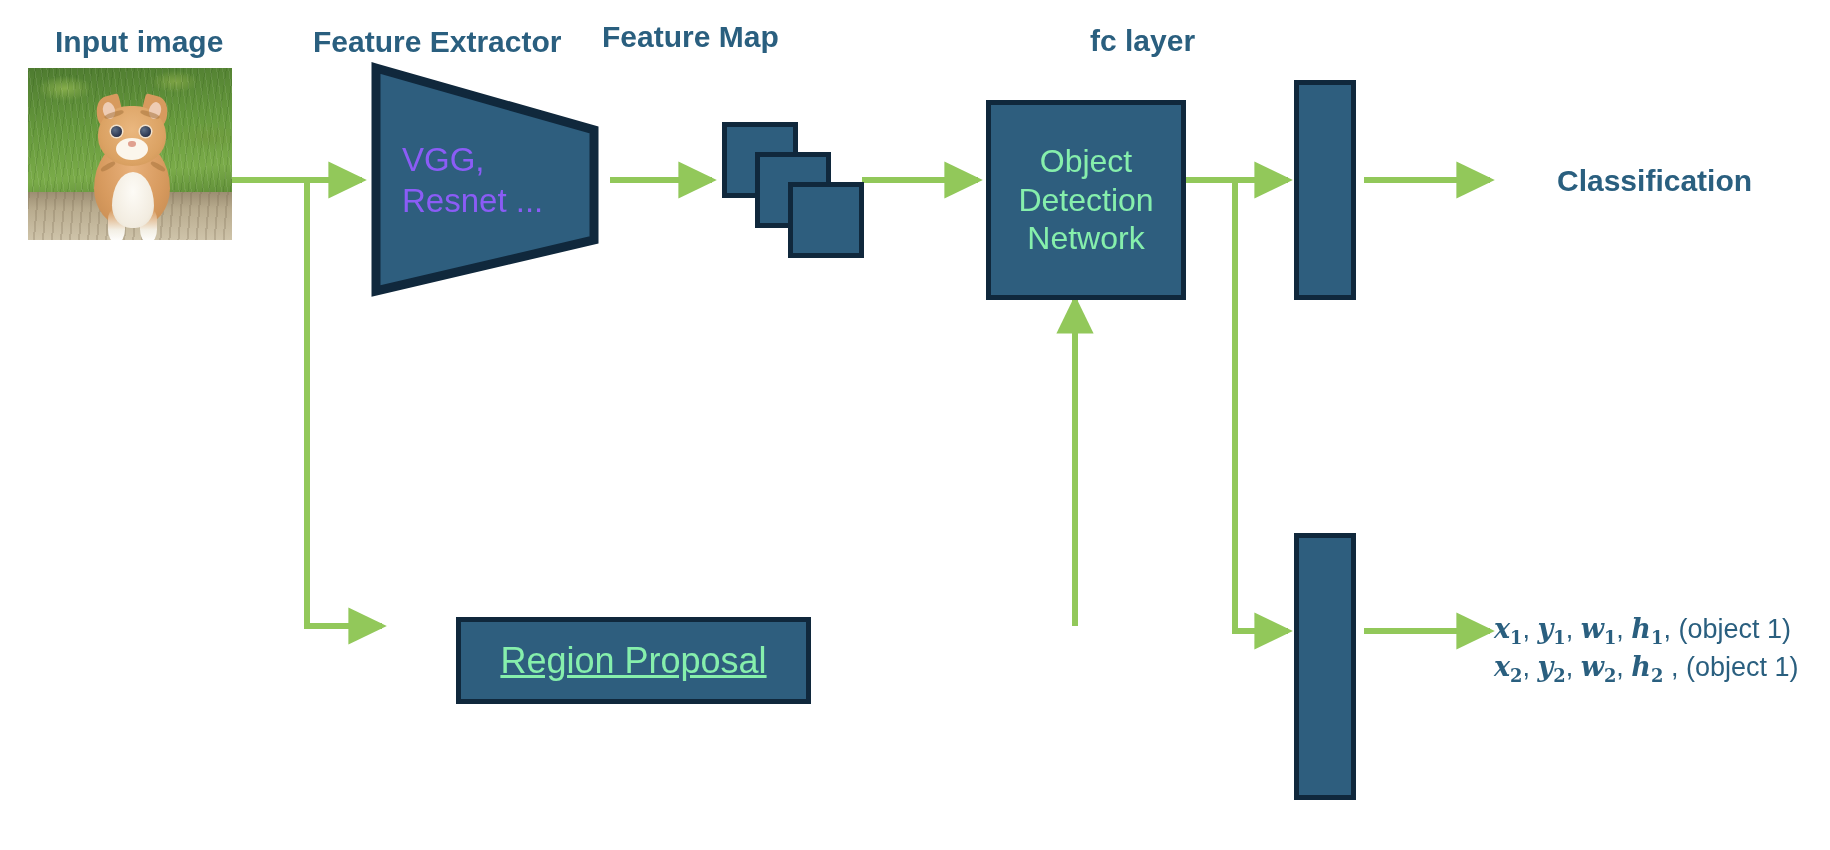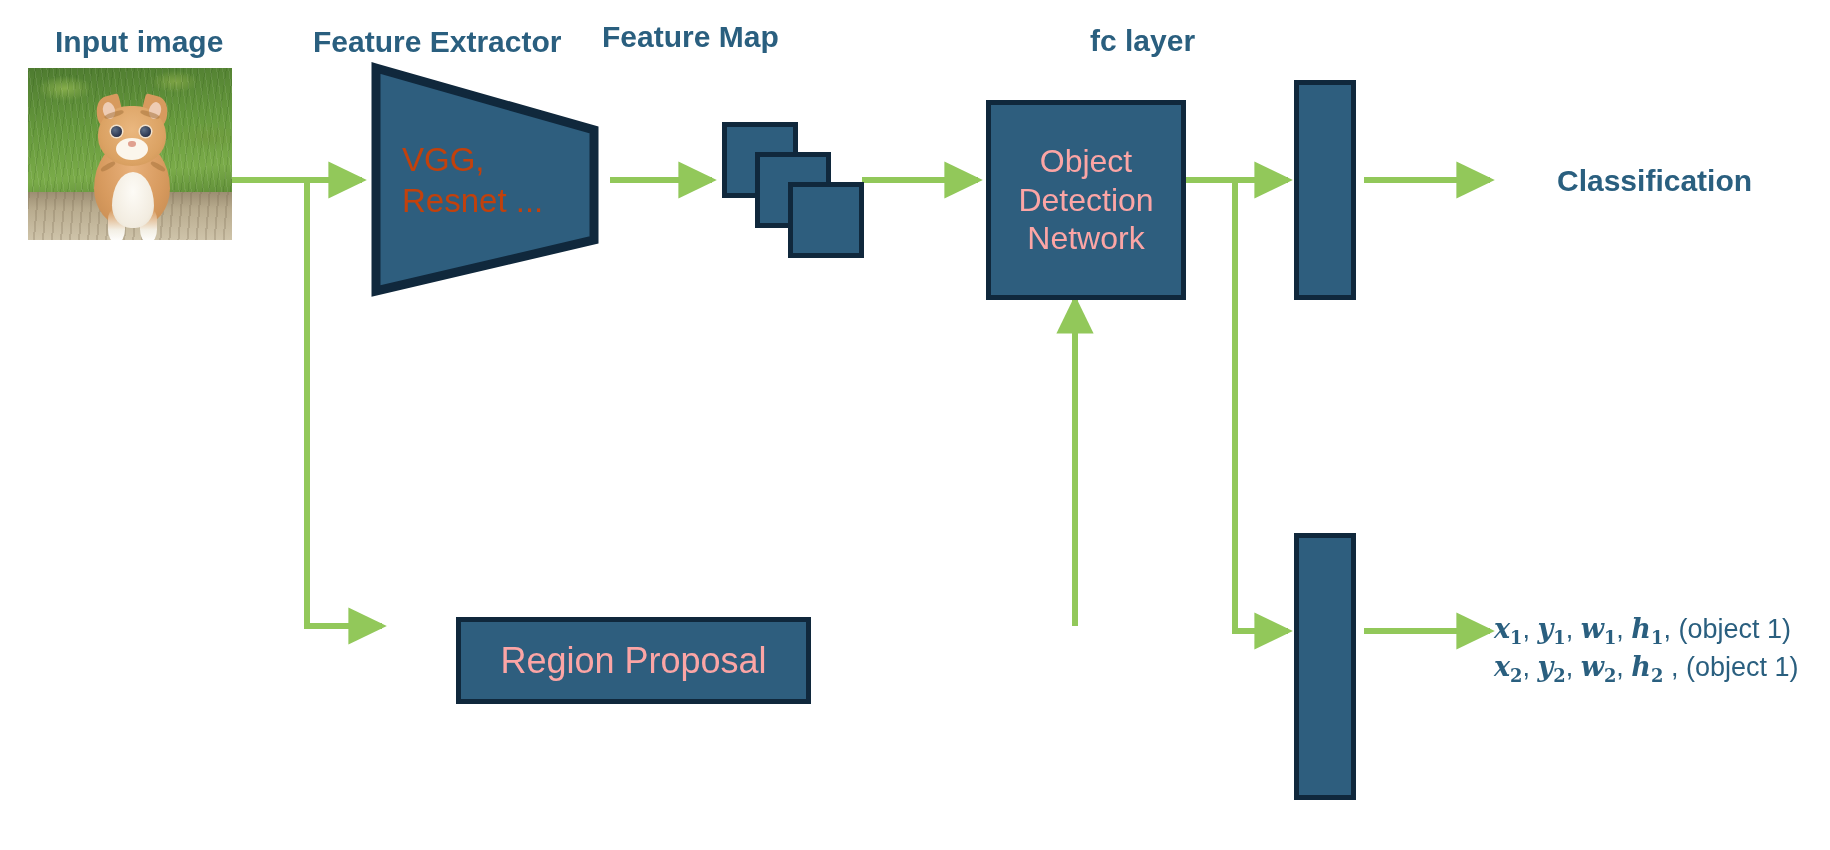--- a/index.html
+++ b/index.html
@@ -20,21 +20,21 @@
   }
   .label {
     position: absolute;
     color: #2a5f7f;
     font-size: 30px;
     font-weight: 700;
     white-space: nowrap;
     line-height: 1.2;
   }
   .boxtext {
-    color: #fca5a5;
+    color: #86efac;
     font-size: 32px;
     line-height: 1.2;
     text-align: center;
     white-space: pre-line;
   }
   
   #input-image {
     position: absolute;
     left: 28px;
     top: 68px;
@@ -156,21 +156,21 @@
     left: 370px;
     top: 62px;
     width: 230px;
     height: 235px;
   }
   #trapezoid .tz-label {
     position: absolute;
     left: 32px;
     top: 50%;
     transform: translateY(-50%);
-    color: #c2410c;
+    color: #8b5cf6;
     font-size: 33px;
     line-height: 1.25;
     white-space: pre-line;
     z-index: 2;
   }
   svg.layer {
     position: absolute;
     left: 0;
     top: 0;
     width: 1830px;
@@ -278,21 +278,21 @@
     <div class="boxtext">Object
 Detection
 Network</div>
   </div>
 
   <div class="shape-box" style="left:1294px; top:80px; width:62px; height:220px;"></div>
 
   <div class="shape-box" style="left:1294px; top:533px; width:62px; height:267px;"></div>
 
   <div class="shape-box" style="left:456px; top:617px; width:355px; height:87px;">
-    <div class="boxtext" style="font-size:36px;">Region Proposal</div>
+    <div class="boxtext" style="font-size:36px;text-decoration:underline;">Region Proposal</div>
   </div>
 
   <div class="label" style="left:1557px; top:163px;">Classification</div>
 
   <div class="formulas" id="bbox-output">
       <span class="row"><span><span class="mi">x<sub>1</sub></span>, <span class="mi">y<sub>1</sub></span>, <span class="mi">w<sub>1</sub></span>, <span class="mi">h<sub>1</sub></span>,</span><span> (object 1)</span></span>
       <span class="row"><span><span class="mi">x<sub>2</sub></span>, <span class="mi">y<sub>2</sub></span>, <span class="mi">w<sub>2</sub></span>, <span class="mi">h<sub>2</sub></span> ,</span><span> (object 1)</span></span>
     </div>
 
 </div>

